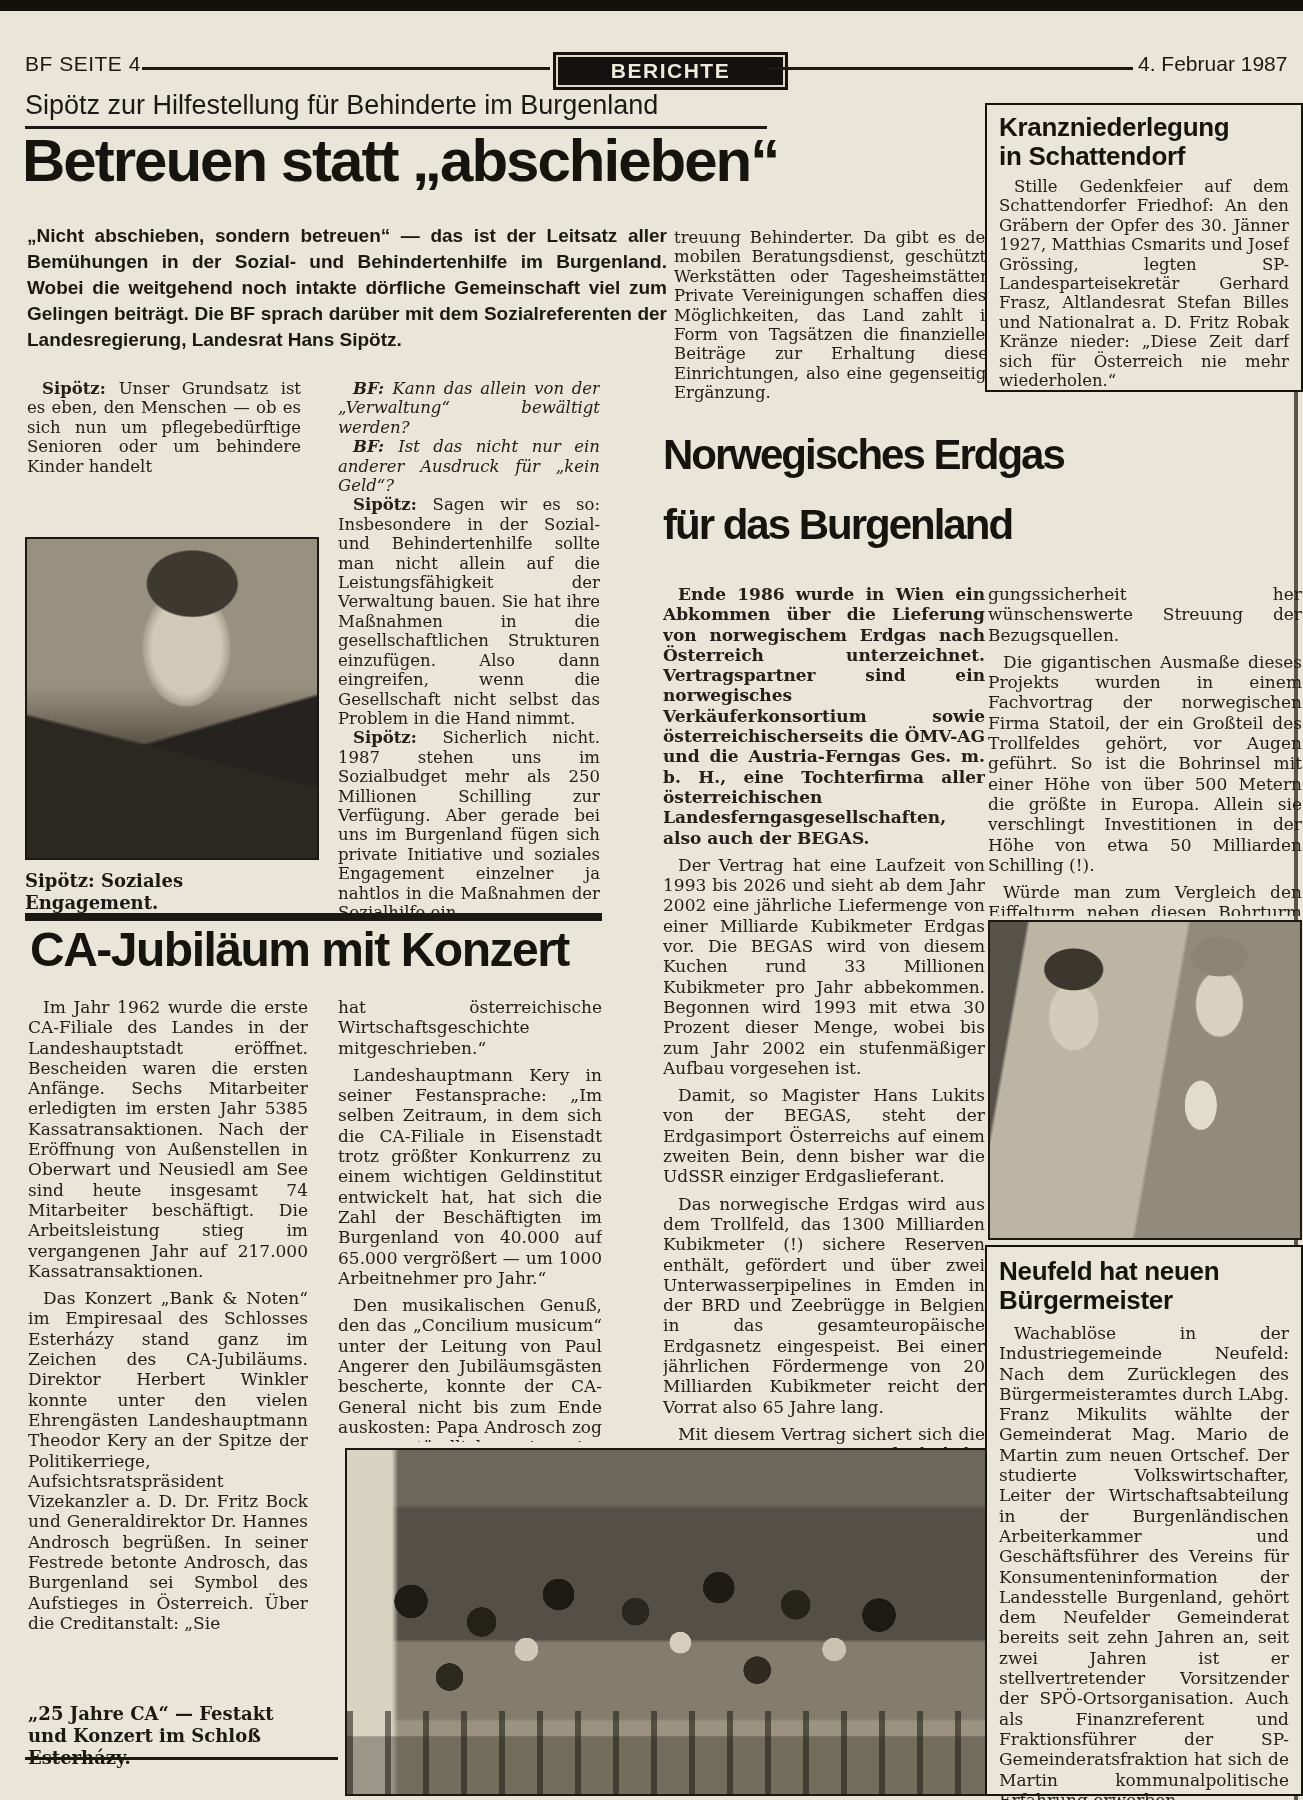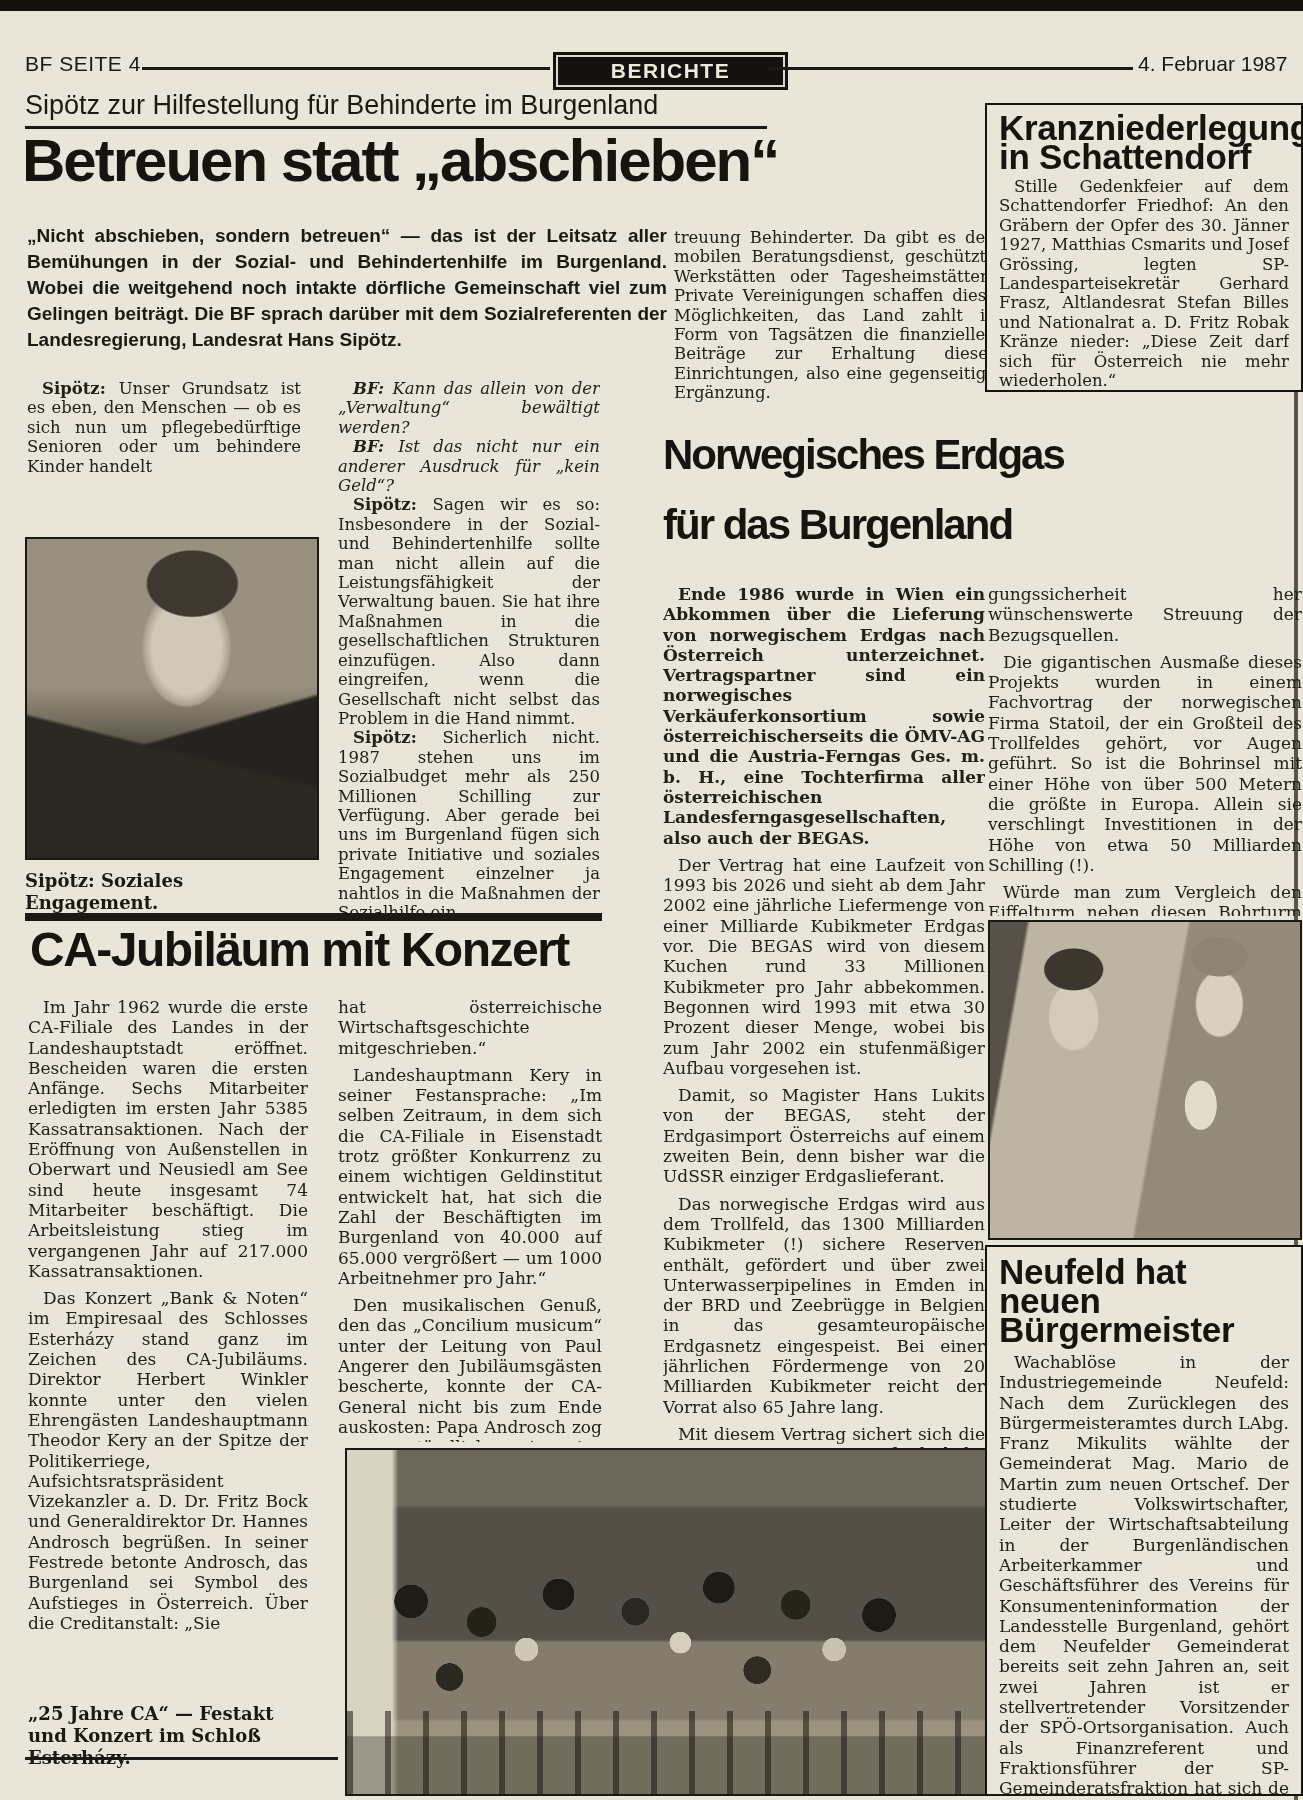--- a/index.html
+++ b/index.html
@@ -21,21 +21,21 @@
          color:#efe9da;font-weight:bold;font-size:21px;letter-spacing:1.5px;}
   .mast-date{left:1138px;top:52px;font-size:21px;color:#1b1913;}
 
   
   .kicker{left:25px;top:90px;font-size:27px;color:#1b1913;}
   .h-main{font-weight:bold;color:#16140f;letter-spacing:-2px;line-height:1.0;}
   .hl-sipotz{left:22px;top:131px;font-size:60px;}
   .hl-erdgas{left:663px;top:420px;font-size:42px;line-height:70px;}
   .hl-ca{left:30px;top:926px;font-size:48px;letter-spacing:-1.5px;}
   .box-hl{font-family:"Liberation Sans","DejaVu Sans",sans-serif;font-weight:bold;
-          font-size:35px;line-height:29px;letter-spacing:-.3px;color:#16140f;margin:0 0 6px 0;}
+          font-size:26px;line-height:29px;letter-spacing:-.3px;color:#16140f;margin:0 0 6px 0;}
 
   
   .lead{left:27px;top:223px;width:640px;font-weight:bold;font-size:19px;line-height:26px;
         text-align:justify;color:#1b1913;}
   .col{text-align:justify;overflow:hidden;color:#23201a;}
   .iv{font-size:16.5px;line-height:19.4px;}      
   .nv{font-size:17px;line-height:20.3px;}        
   .para{margin:0;text-indent:15px;}
   .cont{text-indent:0;}
   .q{font-style:italic;}

